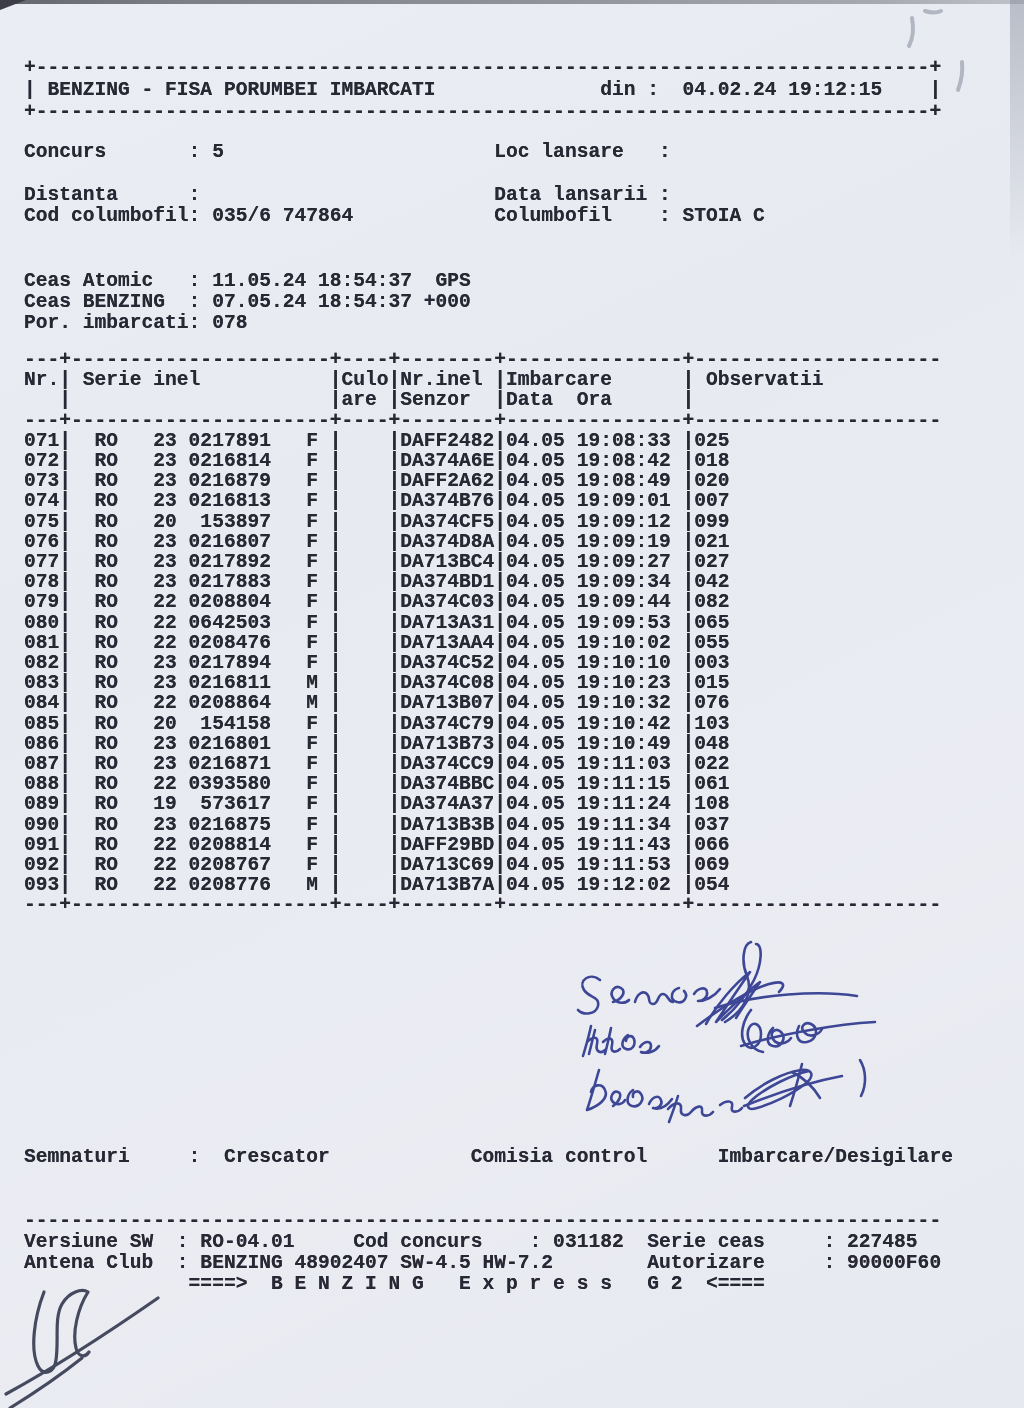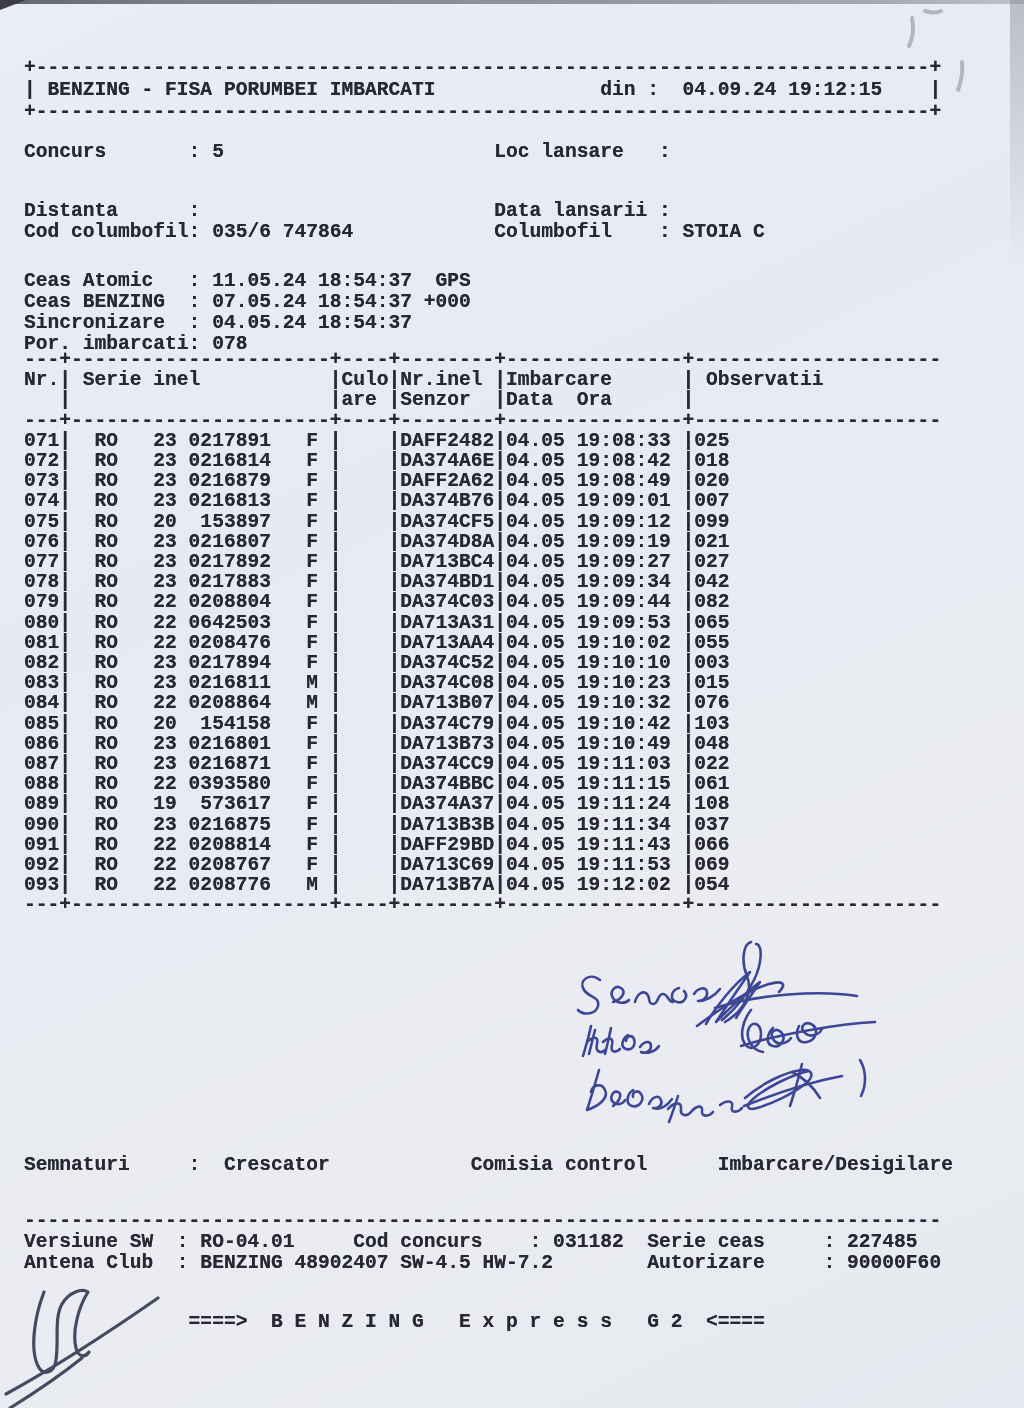--- a/index.html
+++ b/index.html
@@ -9,21 +9,21 @@
     font-family:"Liberation Mono","DejaVu Sans Mono",monospace;
   }
   #stage{position:absolute;inset:0;}
   .mono{
     position:absolute;left:24px;margin:0;
     font-family:"Liberation Mono","DejaVu Sans Mono",monospace;
     font-weight:700;font-size:19.6px;color:#272833;
     white-space:pre;letter-spacing:0;
     text-shadow:0 0 .5px rgba(35,36,48,.75);
   }
-  .indent-banner{padding-left:14ch;margin-top:38px;}
+  .indent-banner{padding-left:14ch;}
   .edge-top{position:absolute;left:0;top:0;width:1024px;height:4px;
     background:linear-gradient(90deg,#4c4d57 0%,#6a6b75 18%,#83848e 55%,#9a9ba5 85%,#b9bac2 100%);
     opacity:.85;}
   .corner-tl{position:absolute;left:0;top:0;width:0;height:0;
     border-top:10px solid #3c3d46;border-right:26px solid transparent;}
   .edge-right{position:absolute;right:0;top:0;width:14px;height:260px;
     background:linear-gradient(180deg,rgba(130,134,148,.45),rgba(130,134,148,0));}
   svg{position:absolute;overflow:visible;}
 </style>
 </head>
@@ -57,20 +57,20 @@
     <path d="M44,14 c-10,26 -14,58 -6,74 c5,10 16,8 18,-6 c3,-20 -2,-42 6,-56 c7,-12 20,-16 26,-12 c-10,16 -16,40 -12,56 c2,9 9,10 13,4"></path>
     <path d="M6,116 C50,92 112,52 158,20"></path>
     <path d="M10,130 c26,-16 52,-34 72,-50"></path>
   </svg>
 
   <svg style="left:895px;top:5px" width="120" height="110" viewBox="0 0 120 110" fill="none" stroke="#7d8292" stroke-width="4" stroke-linecap="round" opacity="0.5">
     <path d="M17,13 c2,10 1,20 -3,28"></path>
     <path d="M67,57 c1,10 -1,20 -4,28"></path>
     <path d="M30,6 c6,2 12,2 16,0"></path>
   </svg>
-<pre class="mono" style="top: 57px; line-height: 22px;"><div>+----------------------------------------------------------------------------+</div><div>| BENZING - FISA PORUMBEI IMBARCATI              din :  04.09.24 19:12:15    |</div><div>+----------------------------------------------------------------------------+</div></pre>
+<pre class="mono" style="top: 57px; line-height: 22px;"><div>+----------------------------------------------------------------------------+</div><div>| BENZING - FISA PORUMBEI IMBARCATI              din :  04.02.24 19:12:15    |</div><div>+----------------------------------------------------------------------------+</div></pre>
     <pre class="mono" style="top: 141px; line-height: 22px;"><div>Concurs       : 5                       Loc lansare   : </div></pre>
-    <pre class="mono" style="top: 201px; line-height: 21px;"><div>Distanta      :                         Data lansarii : </div><div>Cod columbofil: 035/6 747864            Columbofil    : STOIA C</div></pre>
-    <pre class="mono" style="top: 271px; line-height: 21px;"><div>Ceas Atomic   : 11.05.24 18:54:37  GPS</div><div>Ceas BENZING  : 07.05.24 18:54:37 +000</div><div>Sincronizare  : 04.05.24 18:54:37</div><div>Por. imbarcati: 078</div></pre>
+    <pre class="mono" style="top: 185px; line-height: 21px;"><div>Distanta      :                         Data lansarii : </div><div>Cod columbofil: 035/6 747864            Columbofil    : STOIA C</div></pre>
+    <pre class="mono" style="top: 271px; line-height: 21px;"><div>Ceas Atomic   : 11.05.24 18:54:37  GPS</div><div>Ceas BENZING  : 07.05.24 18:54:37 +000</div><div>Por. imbarcati: 078</div></pre>
     <pre class="mono" style="top: 350px; line-height: 20.2px;"><div>---+----------------------+----+--------+---------------+---------------------</div><div>Nr.| Serie inel           |Culo|Nr.inel |Imbarcare      | Observatii</div><div>   |                      |are |Senzor  |Data  Ora      |</div><div>---+----------------------+----+--------+---------------+---------------------</div><div>071|  RO   23 0217891   F |    |DAFF2482|04.05 19:08:33 |025</div><div>072|  RO   23 0216814   F |    |DA374A6E|04.05 19:08:42 |018</div><div>073|  RO   23 0216879   F |    |DAFF2A62|04.05 19:08:49 |020</div><div>074|  RO   23 0216813   F |    |DA374B76|04.05 19:09:01 |007</div><div>075|  RO   20  153897   F |    |DA374CF5|04.05 19:09:12 |099</div><div>076|  RO   23 0216807   F |    |DA374D8A|04.05 19:09:19 |021</div><div>077|  RO   23 0217892   F |    |DA713BC4|04.05 19:09:27 |027</div><div>078|  RO   23 0217883   F |    |DA374BD1|04.05 19:09:34 |042</div><div>079|  RO   22 0208804   F |    |DA374C03|04.05 19:09:44 |082</div><div>080|  RO   22 0642503   F |    |DA713A31|04.05 19:09:53 |065</div><div>081|  RO   22 0208476   F |    |DA713AA4|04.05 19:10:02 |055</div><div>082|  RO   23 0217894   F |    |DA374C52|04.05 19:10:10 |003</div><div>083|  RO   23 0216811   M |    |DA374C08|04.05 19:10:23 |015</div><div>084|  RO   22 0208864   M |    |DA713B07|04.05 19:10:32 |076</div><div>085|  RO   20  154158   F |    |DA374C79|04.05 19:10:42 |103</div><div>086|  RO   23 0216801   F |    |DA713B73|04.05 19:10:49 |048</div><div>087|  RO   23 0216871   F |    |DA374CC9|04.05 19:11:03 |022</div><div>088|  RO   22 0393580   F |    |DA374BBC|04.05 19:11:15 |061</div><div>089|  RO   19  573617   F |    |DA374A37|04.05 19:11:24 |108</div><div>090|  RO   23 0216875   F |    |DA713B3B|04.05 19:11:34 |037</div><div>091|  RO   22 0208814   F |    |DAFF29BD|04.05 19:11:43 |066</div><div>092|  RO   22 0208767   F |    |DA713C69|04.05 19:11:53 |069</div><div>093|  RO   22 0208776   M |    |DA713B7A|04.05 19:12:02 |054</div><div>---+----------------------+----+--------+---------------+---------------------</div></pre>
-    <pre class="mono" style="top: 1146px; line-height: 22px; margin-top: 8px;"><div>Semnaturi     :  Crescator            Comisia control      Imbarcare/Desigilare</div></pre>
+    <pre class="mono" style="top: 1146px; line-height: 22px;"><div>Semnaturi     :  Crescator            Comisia control      Imbarcare/Desigilare</div></pre>
     <pre class="mono" style="top: 1211px; line-height: 21px;"><div>------------------------------------------------------------------------------</div><div>Versiune SW  : RO-04.01     Cod concurs    : 031182  Serie ceas     : 227485</div><div>Antena Club  : BENZING 48902407 SW-4.5 HW-7.2        Autorizare     : 90000F60</div><div class="indent-banner">====&gt;  B E N Z I N G   E x p r e s s   G 2  &lt;====</div></pre>
   </div>
 
 </body></html>

